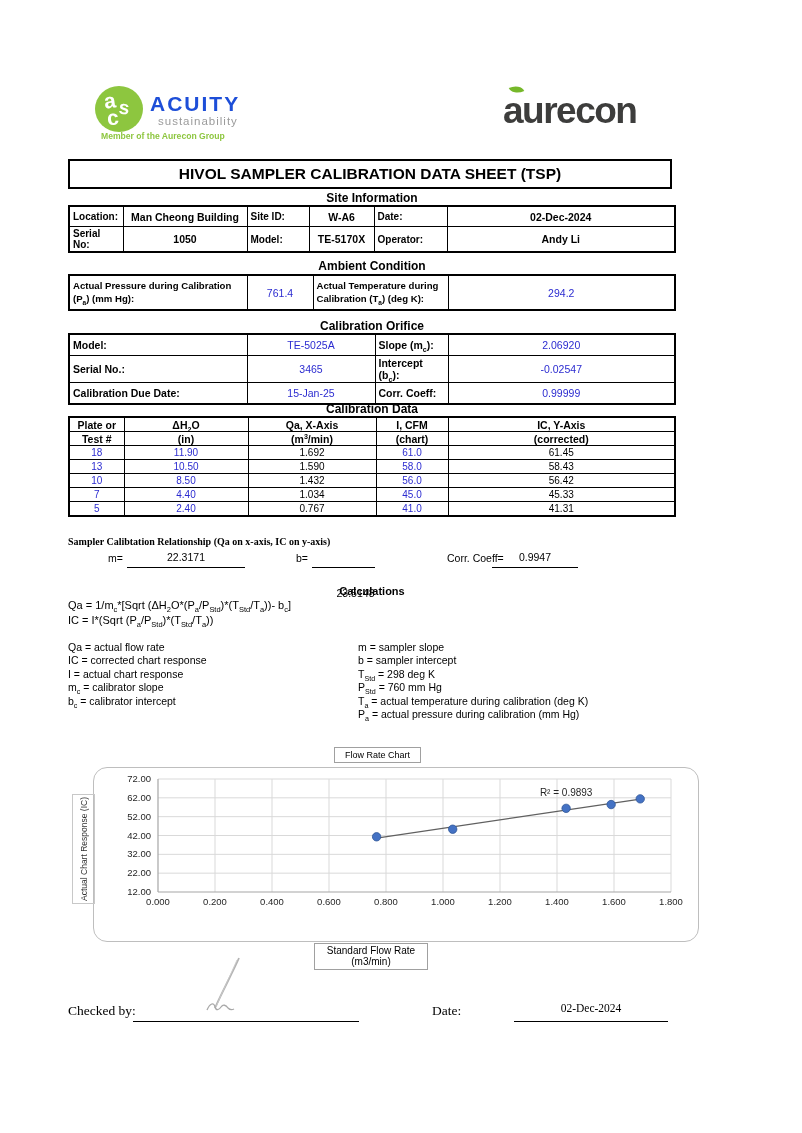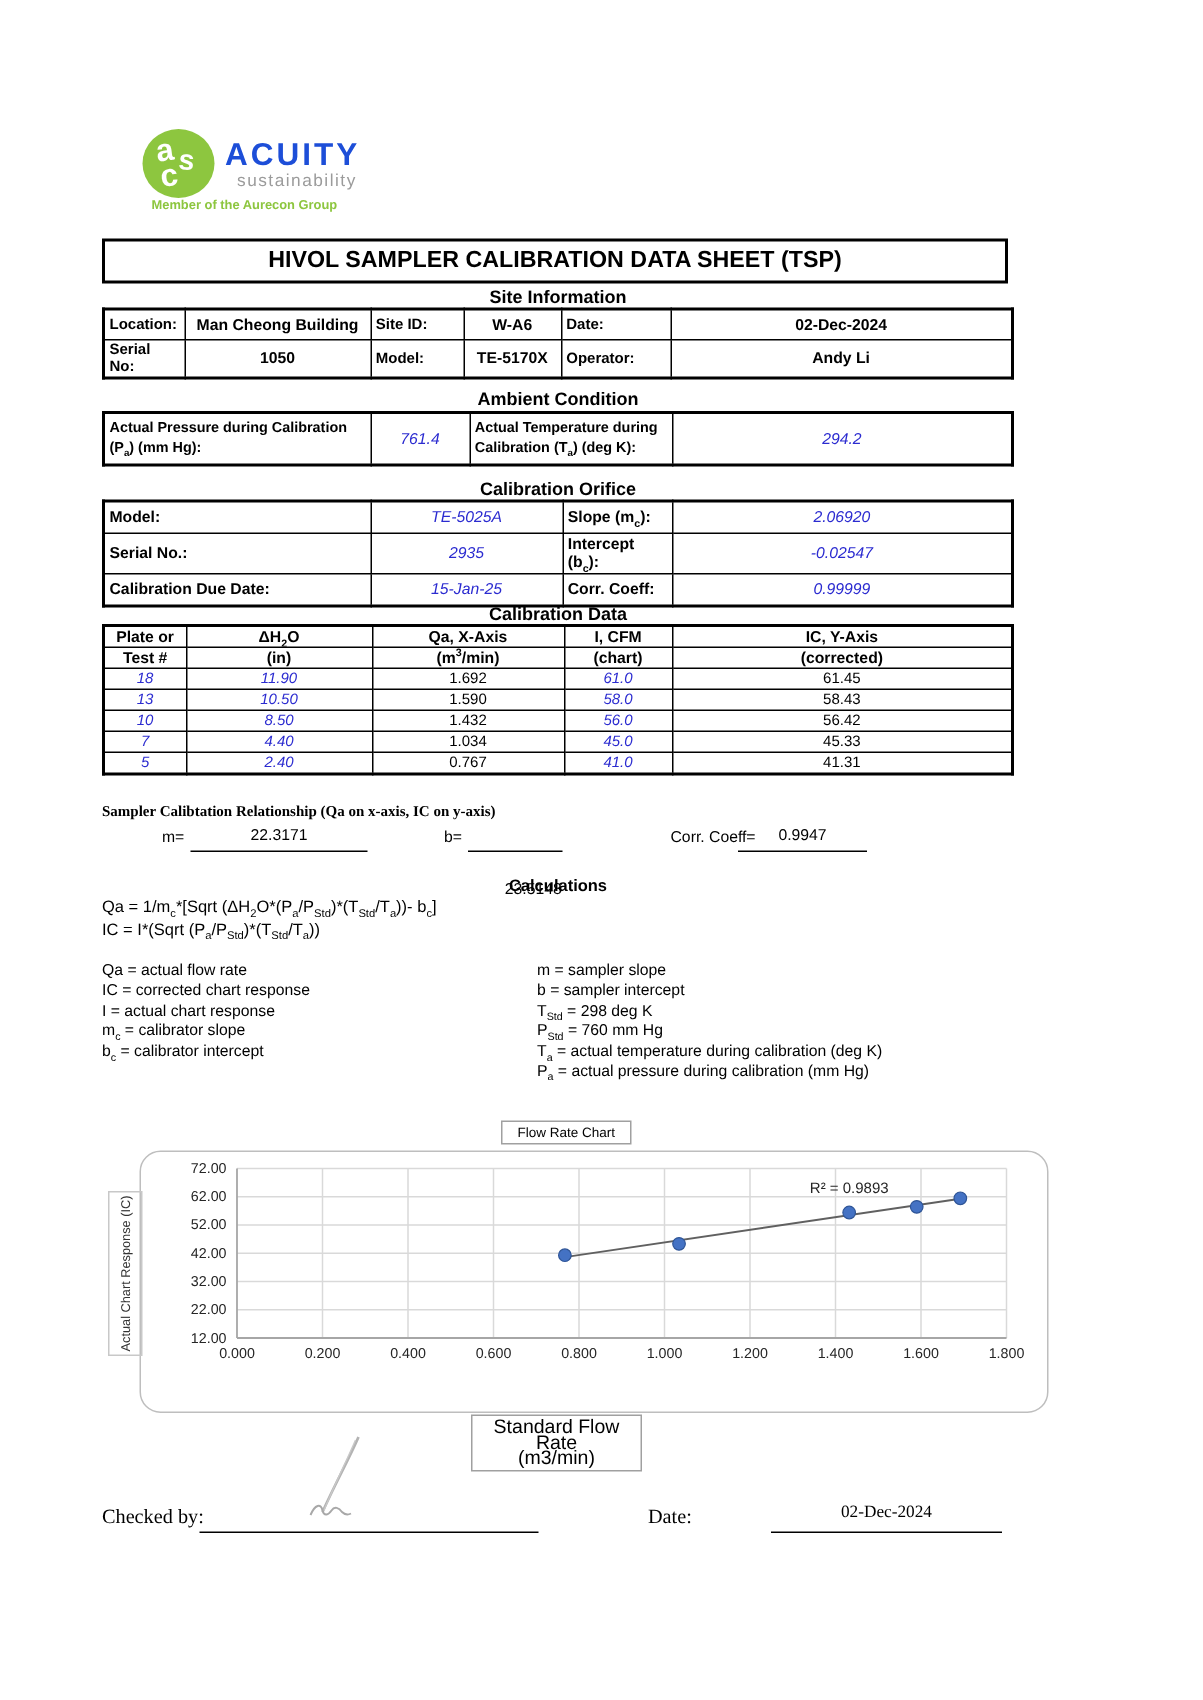--- a/index.html
+++ b/index.html
@@ -27,21 +27,21 @@
              text-align:center;line-height:26px;font-size:15.5px;font-weight:bold;}
   .sec-h{position:absolute;left:68px;width:608px;text-align:center;font-weight:bold;font-size:12px;}
 
   
   .twrap{position:absolute;left:68px;width:608px;}
   table{border-collapse:collapse;table-layout:fixed;width:100%;}
   table{border:2px solid #000;}
   td{border:1px solid #000;padding:1px 3px;font-size:10.5px;overflow:hidden;}
   .lbl{font-weight:bold;text-align:left;}
   .val{font-weight:bold;text-align:center;}
-  .blue{color:#2B2BD0;font-weight:normal;text-align:center;font-style:italic;}
+  .blue{color:#2B2BD0;font-weight:normal;text-align:center;}
   .site-t td{height:17px;}
   .site-t .lbl{font-size:10px;margin-top:16px;}
   .amb-t td{height:31px;vertical-align:middle;}
   .amb-t .lbl{font-size:9.6px;line-height:1.3;}
   .ori-t td{height:18px;}
   .cal-t td{height:13px;text-align:center;font-size:10px;padding:0 2px;}
   .cal-t .hd{font-weight:bold;font-size:10.5px;}
 
   
   .rel-h{position:absolute;left:68px;top:536px;font-size:10px;font-weight:bold;font-family:Liberation Serif, serif;}
@@ -56,21 +56,21 @@
 
   
   .chart-title-box{position:absolute;left:334px;top:747px;border:1px solid #A0A0A0;background:#fff;
                    font-size:9px;padding:2px 10px;}
   .chart-frame{position:absolute;left:93px;top:767px;width:604px;height:173px;
                border:1.5px solid #BEBEBE;border-radius:14px;background:#fff;}
   .ylab-box{position:absolute;left:72px;top:794px;width:21px;height:108px;border:1px solid #C8C8C8;
             display:flex;align-items:center;justify-content:center;}
   .ylab-box span{transform:rotate(-90deg);white-space:nowrap;font-size:8.5px;color:#333;}
   .xlab-box{position:absolute;left:314px;top:943px;width:112px;border:1px solid #A0A0A0;
-            text-align:center;font-size:13px;line-height:10.5px;padding:2px 0;}
+            text-align:center;font-size:10px;line-height:10.5px;padding:2px 0;}
 
   
   .ser{font-family:Liberation Serif, serif;}
   .chk-lab{position:absolute;left:68px;top:1003px;font-size:13.5px;}
   .chk-line{position:absolute;left:133px;top:1021px;width:226px;border-top:1.5px solid #000;}
   .date-lab{position:absolute;left:432px;top:1003px;font-size:13.5px;}
   .date-line{position:absolute;left:514px;top:1021px;width:154px;border-top:1.5px solid #000;}
   .date-val{position:absolute;left:514px;top:1002px;width:154px;text-align:center;font-size:11.5px;}
   .sig{position:absolute;left:193px;top:956px;}
 </style>
@@ -81,20 +81,24 @@
 
   <div class="acuity-circle">
     <span class="ac-a">a</span>
     <span class="ac-s">s</span>
     <span class="ac-c">c</span>
   </div>
   <div class="acuity-name">ACUITY</div>
   <div class="acuity-tag">sustainability</div>
   <div class="acuity-member">Member of the Aurecon Group</div>
 
+  <div class="aurecon">
+    <div class="aurecon-leaf"></div>
+    <span class="aurecon-name">aurecon</span>
+  </div>
 
   <div class="title-box">HIVOL SAMPLER CALIBRATION  DATA SHEET (TSP)</div>
 
   <div class="sec-h" style="top:191px;">Site Information</div>
   <div class="twrap" style="top:205px;">
     <table class="site-t">
       <colgroup>
           <col style="width:54px">
           <col style="width:124px">
           <col style="width:62px">
@@ -154,21 +158,21 @@
         </colgroup>
       <tbody>
           <tr>
         <td class="lbl">Model:</td>
         <td class="blue">TE-5025A</td>
         <td class="lbl">Slope (m<sub>c</sub>):</td>
         <td class="blue">2.06920</td>
       </tr>
       <tr>
         <td class="lbl">Serial No.:</td>
-        <td class="blue">2935</td>
+        <td class="blue">3465</td>
         <td class="lbl">Intercept (b<sub>c</sub>):</td>
         <td class="blue">-0.02547</td>
       </tr>
       <tr>
         <td class="lbl">Calibration Due Date:</td>
         <td class="blue">15-Jan-25</td>
         <td class="lbl">Corr. Coeff:</td>
         <td class="blue">0.99999</td>
       </tr>
     </tbody>

